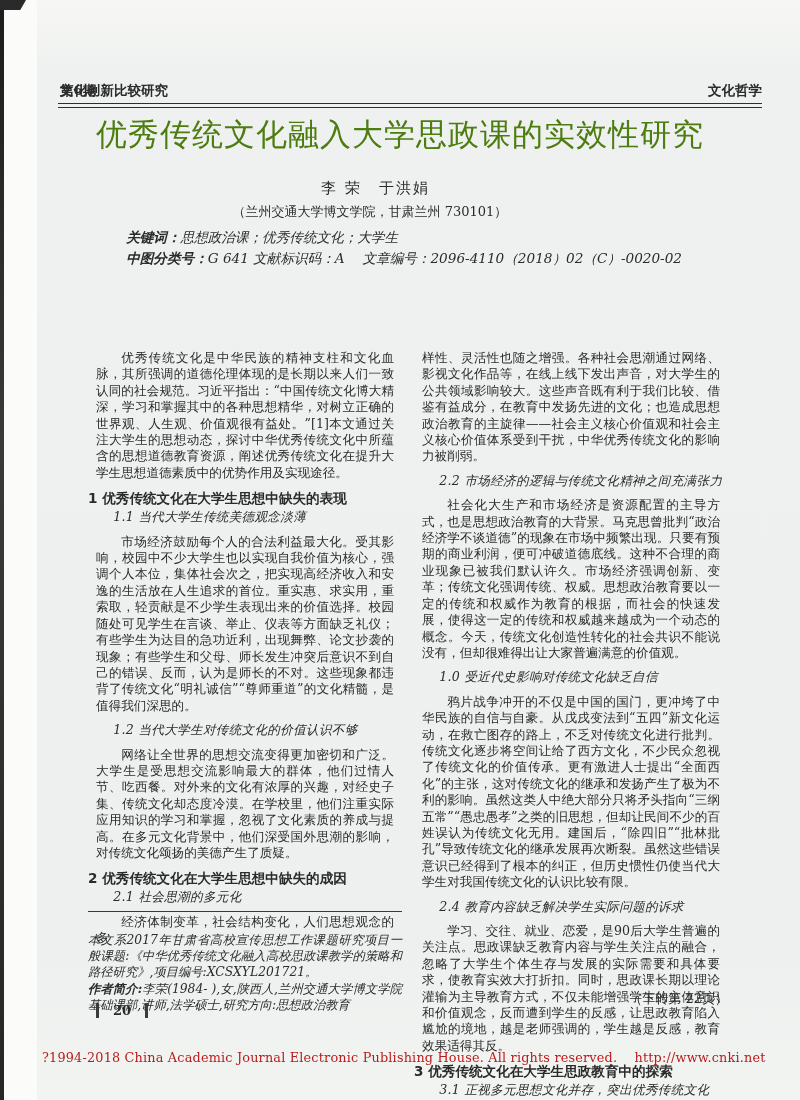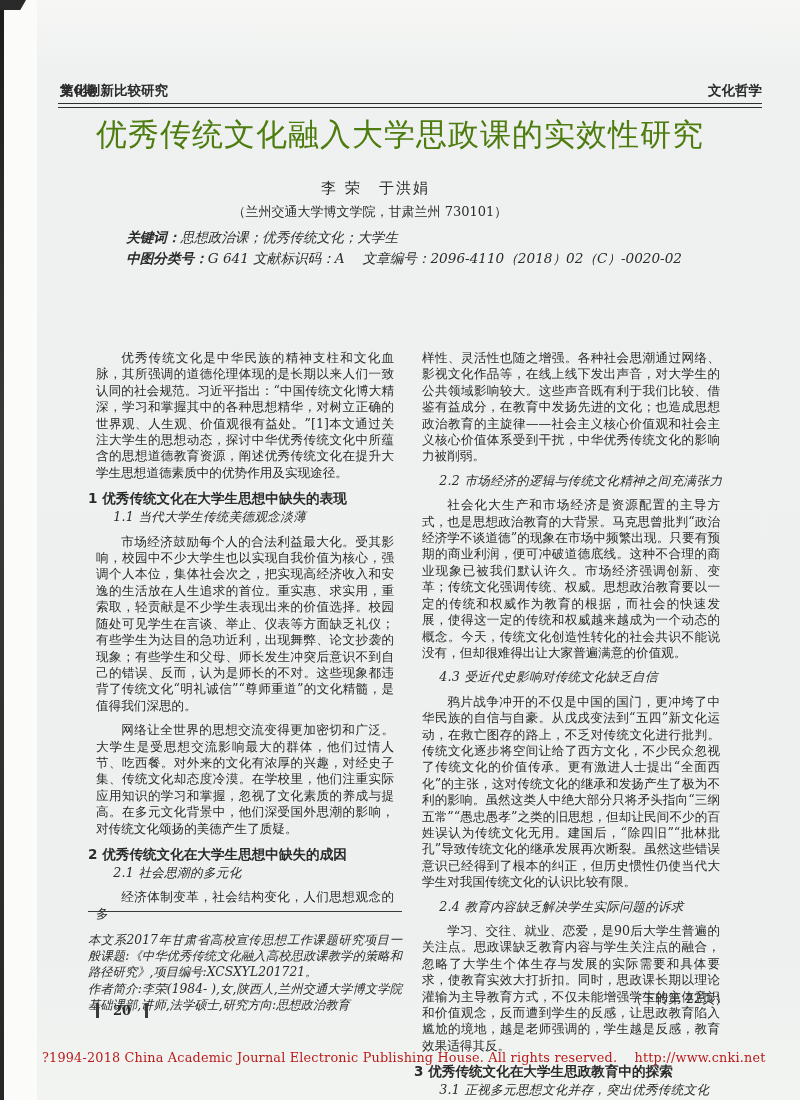--- a/index.html
+++ b/index.html
@@ -39,21 +39,21 @@
   .col p.body.noindent{text-indent:0;}
   .h-sec{font-family:"DejaVu Sans","Liberation Sans",sans-serif;font-weight:bold;
     font-size:13.6px;margin:9px 0 2px 0;line-height:17px;}
   .h-sec.first{margin-top:0;}
   .h-sub{font-style:italic;margin:1px 0;text-indent:2em;letter-spacing:0.3px;text-align:justify;}
 
   .footnote{position:absolute;left:88px;top:911px;width:314px;
     border-top:1.4px solid #3a3a3a;padding-top:20px;
     font-style:italic;font-size:12.3px;line-height:16.2px;}
   .footnote p{margin:0;text-align:justify;}
-  .fn-label{font-weight:normal;}
+  .fn-label{font-weight:bold;}
 
   .pagenum{position:absolute;left:96px;top:1003px;font-size:13px;font-weight:bold;
     display:flex;align-items:center;gap:14px;}
   .pn-bar{display:inline-block;width:3px;height:15px;background:#3b3b3b;}
 
   .continue{position:absolute;left:414px;top:990px;width:314px;text-align:right;
     font-size:13px;}
 
   .watermark{position:absolute;left:42px;top:1050px;width:740px;
     color:#b91c1c;font-size:12.8px;letter-spacing:0.2px;}
@@ -80,31 +80,32 @@
 <div class="frontmatter">
   <p class="fm-indent"><span class="fm-label">关键词：</span><span>思想政治课；优秀传统文化；大学生</span></p>
   <p class="fm-indent"><span class="fm-label">中图分类号：</span><span>G 641 文献标识码：A　 文章编号：2096-4110（2018）02（C）-0020-02</span></p>
 </div>
 
 <div class="col col-l">
   <p class="body">优秀传统文化是中华民族的精神支柱和文化血脉，其所强调的道德伦理体现的是长期以来人们一致认同的社会规范。习近平指出：“中国传统文化博大精深，学习和掌握其中的各种思想精华，对树立正确的世界观、人生观、价值观很有益处。”[1]本文通过关注大学生的思想动态，探讨中华优秀传统文化中所蕴含的思想道德教育资源，阐述优秀传统文化在提升大学生思想道德素质中的优势作用及实现途径。</p>
   <div class="h-sec">1 优秀传统文化在大学生思想中缺失的表现</div>
   <p class="h-sub">1.1 当代大学生传统美德观念淡薄</p>
   <p class="body">市场经济鼓励每个人的合法利益最大化。受其影响，校园中不少大学生也以实现自我价值为核心，强调个人本位，集体社会次之，把实现高经济收入和安逸的生活放在人生追求的首位。重实惠、求实用，重索取，轻贡献是不少学生表现出来的价值选择。校园随处可见学生在言谈、举止、仪表等方面缺乏礼仪；有些学生为达目的急功近利，出现舞弊、论文抄袭的现象；有些学生和父母、师长发生冲突后意识不到自己的错误、反而，认为是师长的不对。这些现象都违背了传统文化“明礼诚信”“尊师重道”的文化精髓，是值得我们深思的。</p>
+  <p class="h-sub">1.2 当代大学生对传统文化的价值认识不够</p>
   <p class="body">网络让全世界的思想交流变得更加密切和广泛。大学生是受思想交流影响最大的群体，他们过情人节、吃西餐。对外来的文化有浓厚的兴趣，对经史子集、传统文化却态度冷漠。在学校里，他们注重实际应用知识的学习和掌握，忽视了文化素质的养成与提高。在多元文化背景中，他们深受国外思潮的影响，对传统文化颂扬的美德产生了质疑。</p>
   <div class="h-sec">2 优秀传统文化在大学生思想中缺失的成因</div>
   <p class="h-sub">2.1 社会思潮的多元化</p>
   <p class="body">经济体制变革，社会结构变化，人们思想观念的多</p>
 </div>
 
 <div class="col col-r">
   <p class="body noindent">样性、灵活性也随之增强。各种社会思潮通过网络、影视文化作品等，在线上线下发出声音，对大学生的公共领域影响较大。这些声音既有利于我们比较、借鉴有益成分，在教育中发扬先进的文化；也造成思想政治教育的主旋律——社会主义核心价值观和社会主义核心价值体系受到干扰，中华优秀传统文化的影响力被削弱。</p>
   <p class="h-sub">2.2 市场经济的逻辑与传统文化精神之间充满张力</p>
   <p class="body">社会化大生产和市场经济是资源配置的主导方式，也是思想政治教育的大背景。马克思曾批判“政治经济学不谈道德”的现象在市场中频繁出现。只要有预期的商业利润，便可冲破道德底线。这种不合理的商业现象已被我们默认许久。市场经济强调创新、变革；传统文化强调传统、权威。思想政治教育要以一定的传统和权威作为教育的根据，而社会的快速发展，使得这一定的传统和权威越来越成为一个动态的概念。今天，传统文化创造性转化的社会共识不能说没有，但却很难得出让大家普遍满意的价值观。</p>
-  <p class="h-sub">4.3 受近代史影响对传统文化缺乏自信</p>
+  <p class="h-sub">1.0 受近代史影响对传统文化缺乏自信</p>
   <p class="body">鸦片战争冲开的不仅是中国的国门，更冲垮了中华民族的自信与自豪。从戊戌变法到“五四”新文化运动，在救亡图存的路上，不乏对传统文化进行批判。传统文化逐步将空间让给了西方文化，不少民众忽视了传统文化的价值传承。更有激进人士提出“全面西化”的主张，这对传统文化的继承和发扬产生了极为不利的影响。虽然这类人中绝大部分只将矛头指向“三纲五常”“愚忠愚孝”之类的旧思想，但却让民间不少的百姓误认为传统文化无用。建国后，“除四旧”“批林批孔”导致传统文化的继承发展再次断裂。虽然这些错误意识已经得到了根本的纠正，但历史惯性仍使当代大学生对我国传统文化的认识比较有限。</p>
   <p class="h-sub">2.4 教育内容缺乏解决学生实际问题的诉求</p>
   <p class="body">学习、交往、就业、恋爱，是90后大学生普遍的关注点。思政课缺乏教育内容与学生关注点的融合，忽略了大学生个体生存与发展的实际需要和具体要求，使教育实效大打折扣。同时，思政课长期以理论灌输为主导教育方式，不仅未能增强学生的主体意识和价值观念，反而遭到学生的反感，让思政教育陷入尴尬的境地，越是老师强调的，学生越是反感，教育效果适得其反。</p>
   <div class="h-sec">3 优秀传统文化在大学生思政教育中的探索</div>
   <p class="h-sub">3.1 正视多元思想文化并存，突出优秀传统文化</p>
 </div>
 
 <div class="footnote">
   <p>本文系2017年甘肃省高校宣传思想工作课题研究项目一般课题:《中华优秀传统文化融入高校思政课教学的策略和路径研究》,项目编号:XCSXYL201721。</p>
   <p><span class="fn-label">作者简介:</span><span>李荣(1984- ),女,陕西人,兰州交通大学博文学院基础课部,讲师,法学硕士,研究方向:思想政治教育</span></p>

